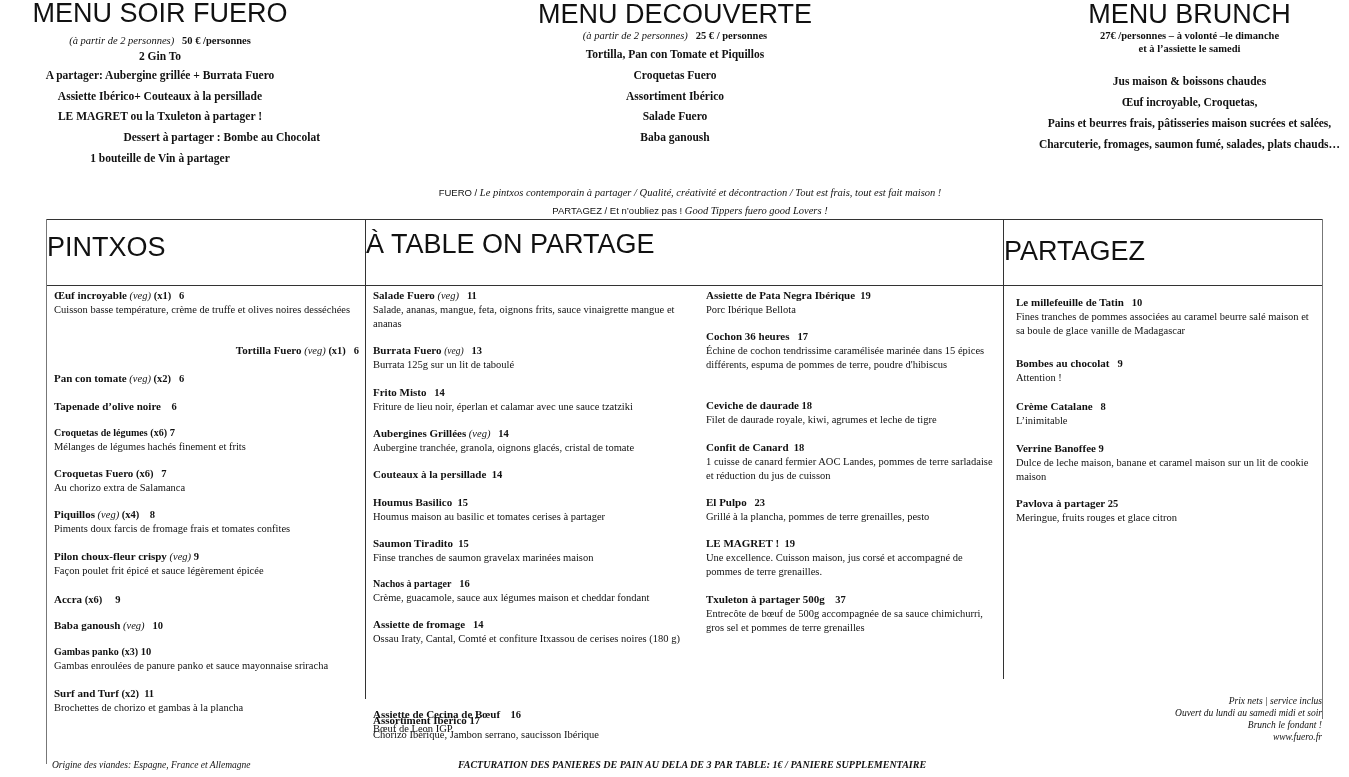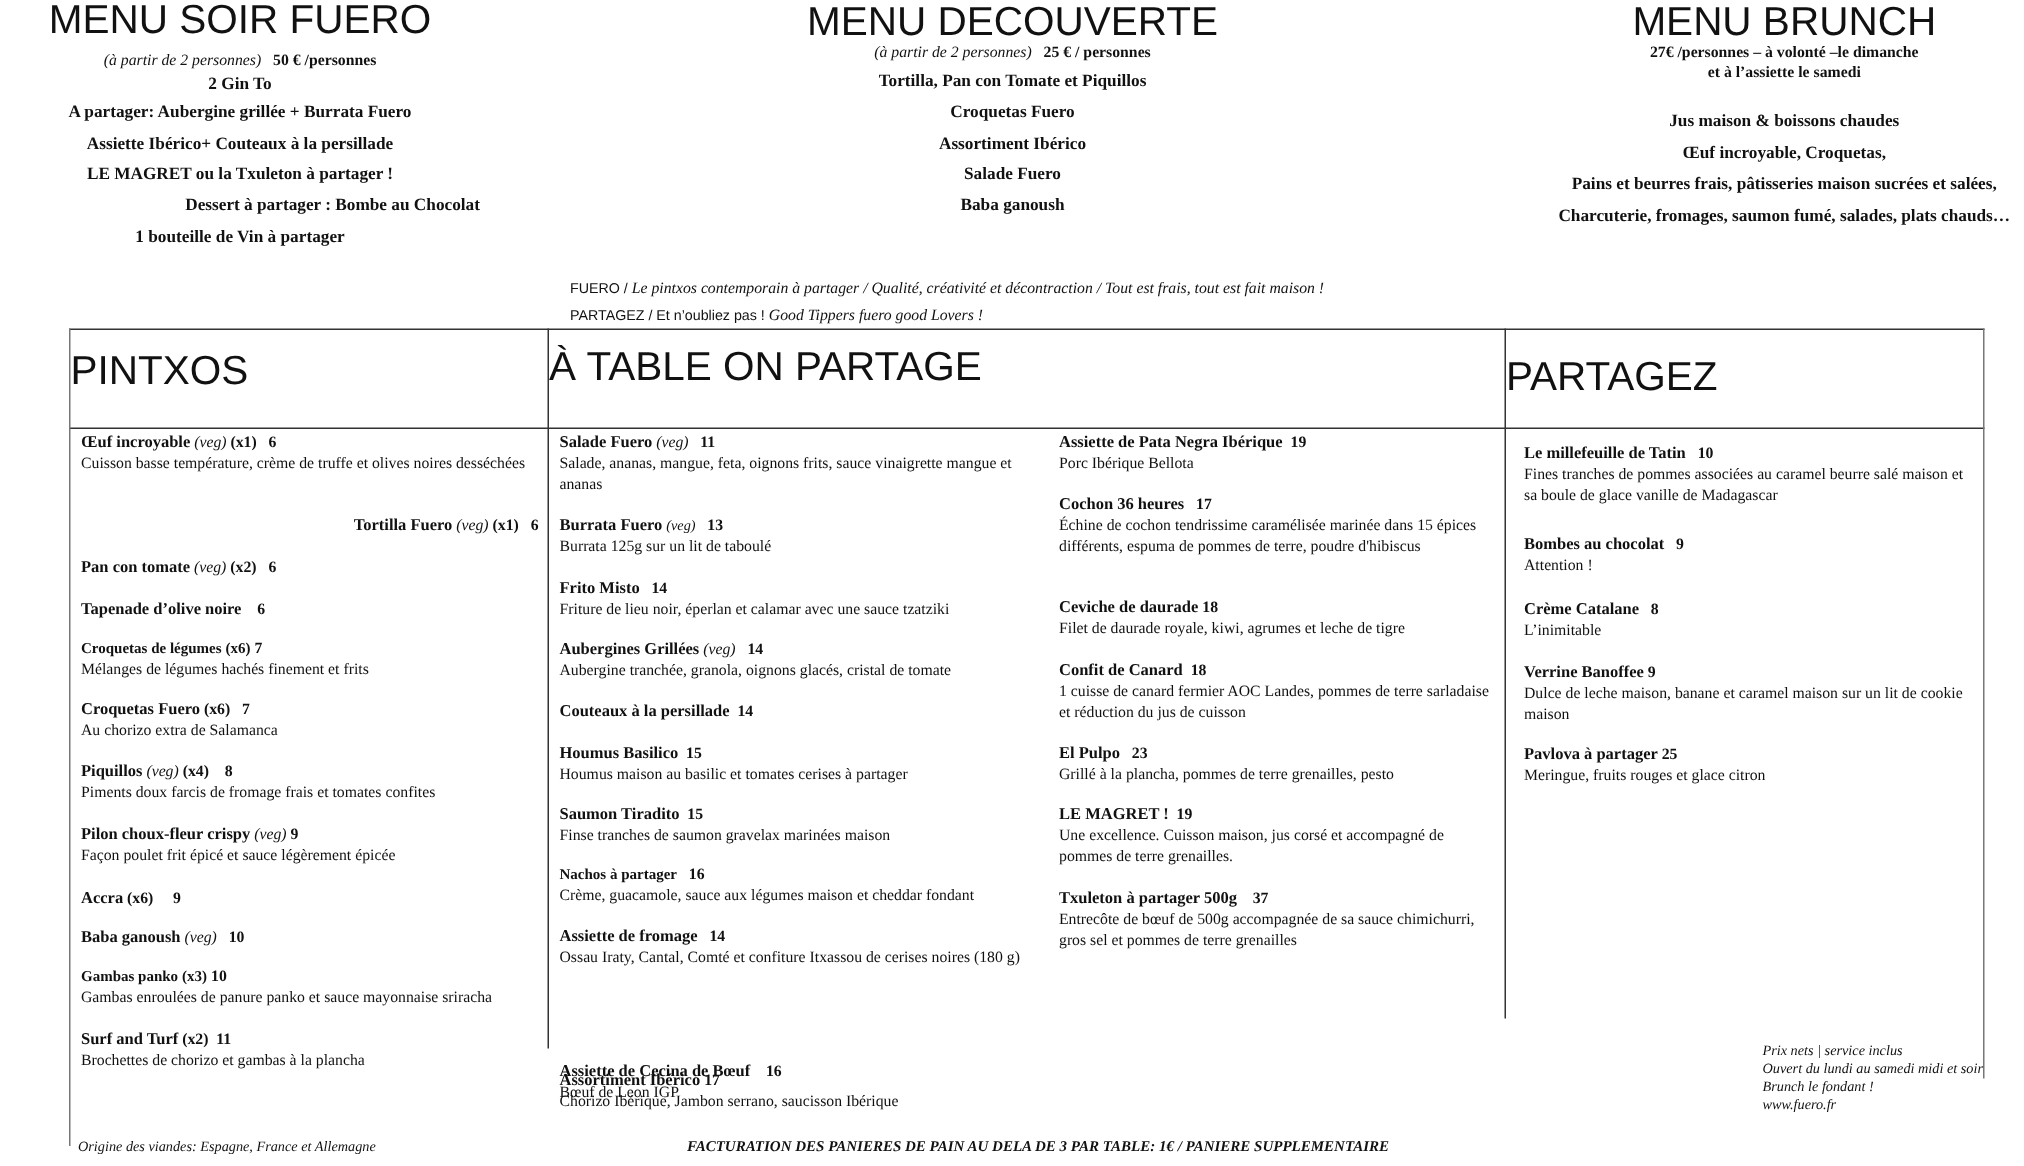--- a/index.html
+++ b/index.html
@@ -3,32 +3,32 @@
 <meta charset="utf-8">
 <style>
   html, body { margin: 0; padding: 0; background: #ffffff; }
   body { width: 1349px; height: 777px; position: relative; overflow: hidden; color: #111; font-family: "Liberation Serif", serif; }
   .abs { position: absolute; }
   .menu-title { font-family: "Liberation Sans", sans-serif; font-size: 27px; line-height: 26px; color: #111; text-align: center; white-space: nowrap; }
   .menu-line { font-family: "Liberation Serif", serif; font-weight: bold; font-size: 11.5px; text-align: center; white-space: nowrap; }
   .menu-sub { font-family: "Liberation Serif", serif; font-size: 10.5px; text-align: center; white-space: nowrap; }
   .menu-sub i { font-weight: normal; }
   .menu-sub b { font-weight: bold; }
-  .tagline { font-family: "Liberation Sans", sans-serif; font-size: 9.5px; text-align: left; white-space: nowrap; }
+  .tagline { font-family: "Liberation Sans", sans-serif; font-size: 9.5px; text-align: center; white-space: nowrap; }
   .tagline i { font-family: "Liberation Serif", serif; font-size: 10.5px; }
   .grid-line { position: absolute; background: #333; }
   .section-title { font-family: "Liberation Sans", sans-serif; font-size: 27px; white-space: nowrap; }
   .item { position: absolute; font-size: 10.5px; line-height: 14px; }
   .item .name { font-weight: bold; font-size: 11px; }
   .item .name.small { font-size: 10px; }
   .item .veg { font-style: italic; font-weight: normal; }
   .item .price { font-weight: bold; }
   .item .desc { font-weight: normal; }
   .footer-note { font-family: "Liberation Serif", serif; font-style: italic; font-size: 9.5px; white-space: nowrap; }
-  .right-notes { text-align: left; font-style: italic; font-size: 9.5px; line-height: 12px; white-space: nowrap; }
+  .right-notes { text-align: right; font-style: italic; font-size: 9.5px; line-height: 12px; white-space: nowrap; }
   .bread-note { font-style: italic; font-weight: bold; font-size: 10px; white-space: nowrap; }
 </style>
 </head>
 <body>
 
 <div class="abs" style="left:0; top:0; width:320px;">
   <div class="menu-title" style="position:absolute; left:20px; width:280px; top:0;">MENU SOIR FUERO</div>
   <div class="menu-sub" style="position:absolute; left:0; width:320px; top:35px;">
     <i>(à partir de 2 personnes)</i>&nbsp;&nbsp;
     <b>50 € /personnes</b>

